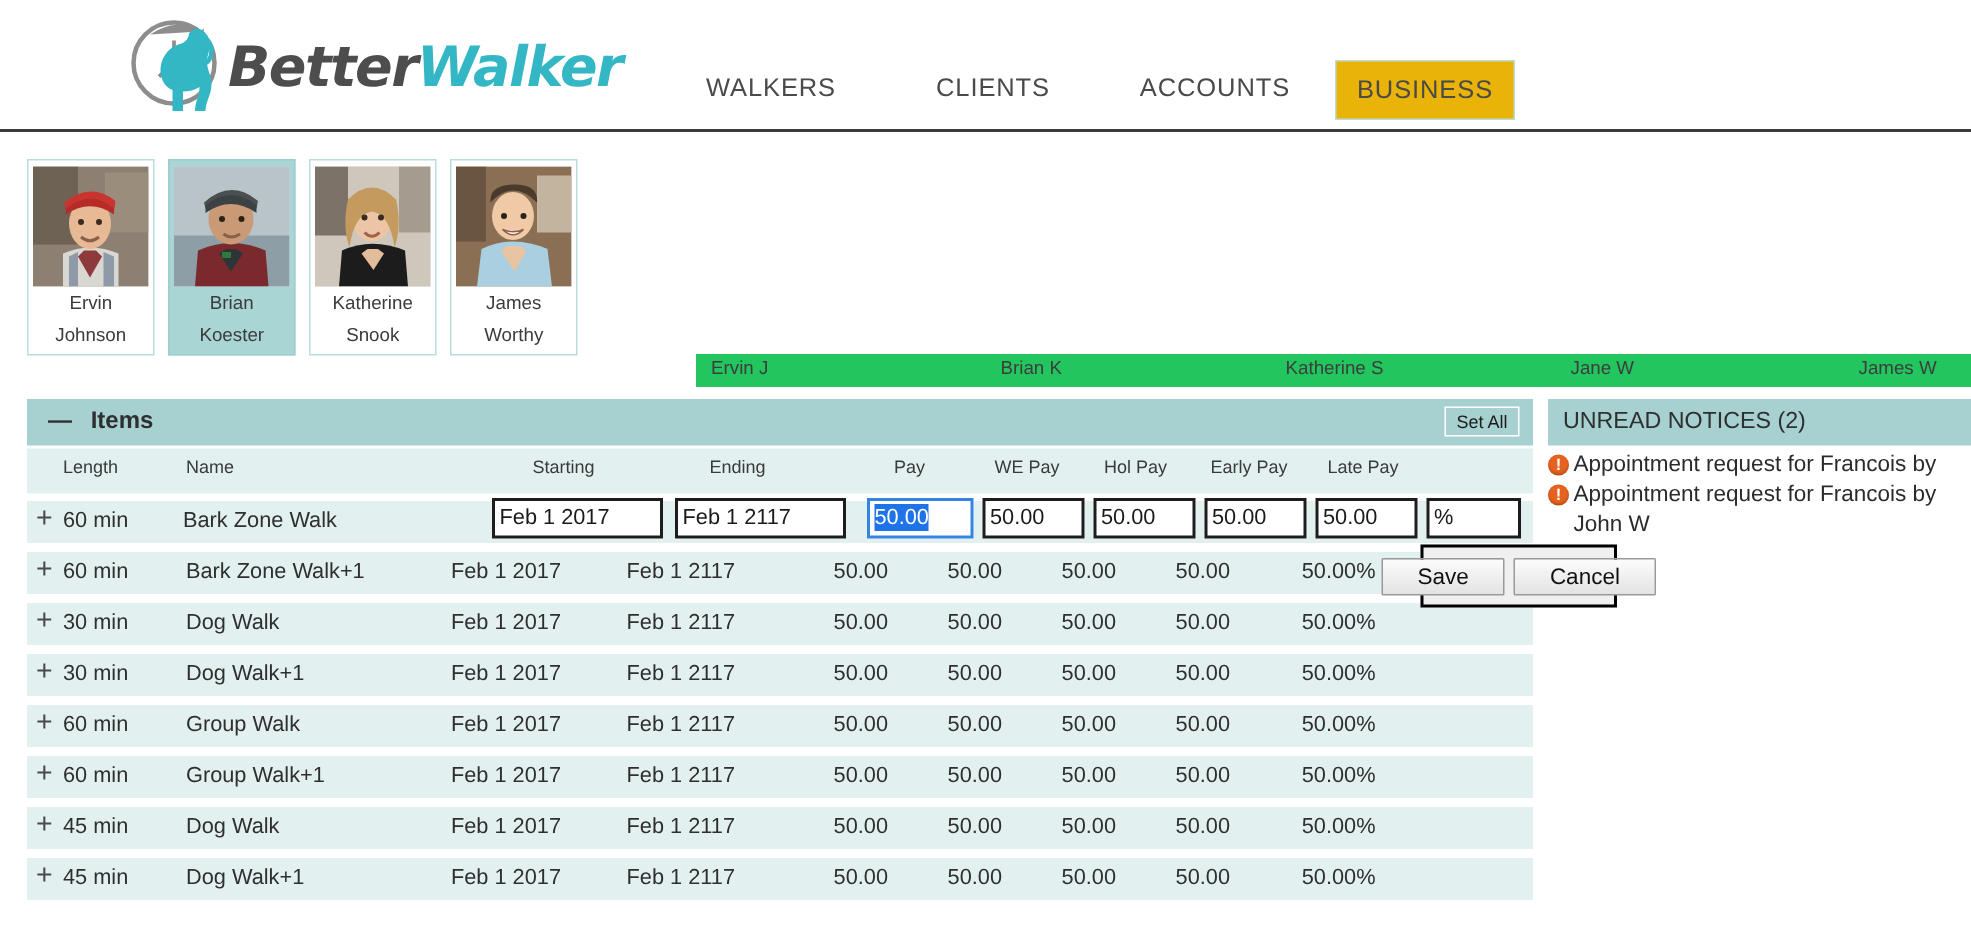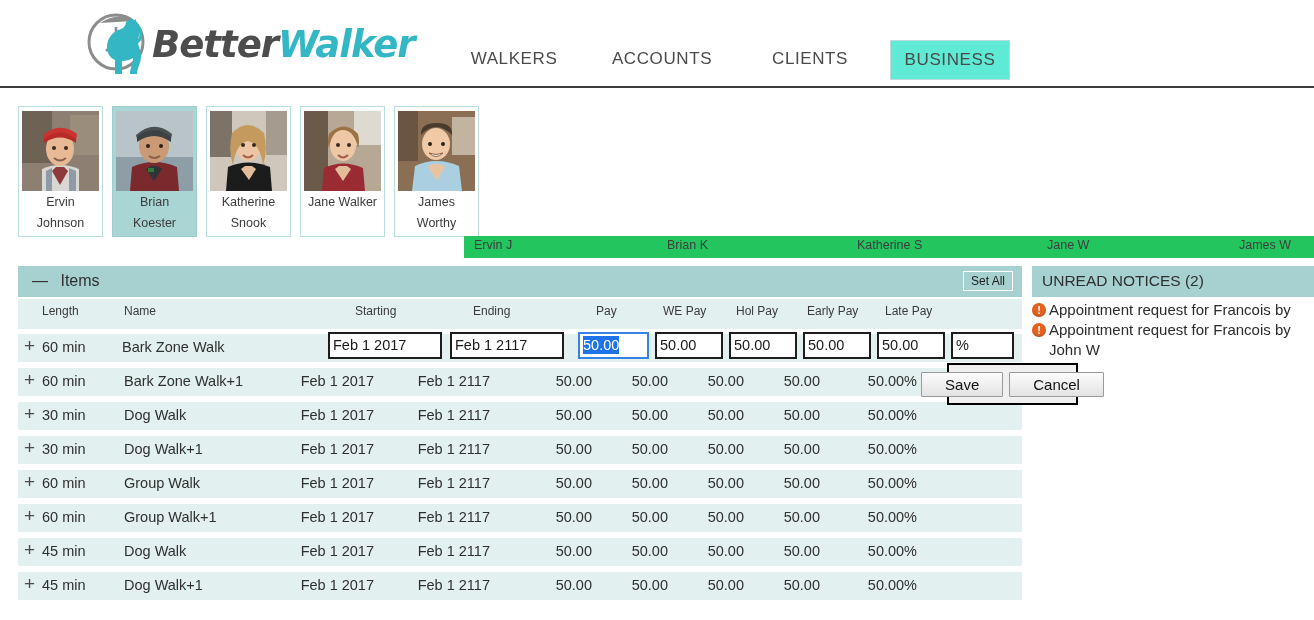--- a/index.html
+++ b/index.html
@@ -34,21 +34,21 @@
 
   .nav { position: absolute; left: 440px; top: 40px; height: 40px; display: flex; align-items: flex-start; }
   .nav-item {
     font-size: 17px; color: #4a4a4a; letter-spacing: 0.6px;
     padding: 9px 0 9px 0; margin-right: 0; cursor: pointer;
     white-space: nowrap; text-align: center;
   }
   .nav-item.plain { width: 148px; }
   .nav-item.active {
     border: 1px solid #bcdcdc; width: 118px; margin-left: 6px;
-    background: #5eead4;
+    background: #eab308;
   }
 
   
   .walkers-strip { position: absolute; left: 18px; top: 106px; display: flex; gap: 9px; }
   .walker-card {
     width: 85px; border: 1px solid #b9dcdc; background: #ffffff;
     box-sizing: border-box; padding: 4px 3px 3px 3px; text-align: center;
   }
   .walker-card.selected { background: #a9d5d5; border-color: #9ecdcd; }
   .walker-photo {
@@ -66,21 +66,21 @@
     position: absolute; top: 2px; font-size: 12.5px; color: #3d3d3d;
   }
 
   
   .items-title-bar {
     position: absolute; left: 18px; top: 266px; width: 1004px; height: 31px;
     background: #a7d1d1;
   }
   .items-title {
     position: absolute; left: 14px; top: 6px; font-size: 16px;
-    font-weight: normal; color: #2f2f2f;
+    font-weight: bold; color: #2f2f2f;
   }
   .set-all-btn {
     position: absolute; right: 9px; top: 5px;
     font-size: 12px; color: #1c1c1c; background: #a7d1d1;
     border: 1px solid #ffffff; padding: 2px 7px; cursor: pointer;
     font-family: "Liberation Sans", sans-serif;
   }
 
   .items-head {
     position: absolute; left: 18px; top: 299px; width: 1004px; height: 30px;
@@ -167,22 +167,22 @@
         <path d="M30 18 L30 33 L20 42" fill="none" stroke="#8d8d8d" stroke-width="2.5"></path>
         <path d="M14 14 q18 -12 34 -2 l-5 1 6 4 1 -7 -3 2" fill="#8d8d8d"></path>
         <path d="M44 10 c6 0 10 5 10 11 c0 4 -2 7 -2 11 c0 6 3 9 3 15 c0 7 -4 12 -4 18 l-7 0 c0 -6 3 -10 3 -16 c-3 2 -7 3 -11 3 l0 13 l-7 0 l0 -14 c-5 -2 -8 -7 -8 -13 c0 -9 6 -16 14 -18 c3 -1 5 -4 5 -7 z" fill="#34b7c4"></path>
         <ellipse cx="50" cy="25" rx="5" ry="8" fill="none" stroke="#34b7c4" stroke-width="3"></ellipse>
       </svg>
       <div class="logo-text"><span class="logo-better">Better</span><span class="logo-walker">Walker</span></div>
     </div>
 
     <nav class="nav">
       <div class="nav-item plain">WALKERS</div>
+      <div class="nav-item plain">CLIENTS</div>
       <div class="nav-item plain">ACCOUNTS</div>
-      <div class="nav-item plain">CLIENTS</div>
       <div class="nav-item active">BUSINESS</div>
     </nav>
   </div>
 
   <div class="walkers-strip">
 
     <div class="walker-card">
       <svg class="walker-photo" viewBox="0 0 77 80">
         <rect width="77" height="80" fill="#8d7f72"></rect>
         <rect x="0" y="0" width="30" height="52" fill="#6e6254"></rect>
@@ -230,36 +230,20 @@
         <ellipse cx="38" cy="34" rx="13" ry="16" fill="#ecc6a4"></ellipse>
         <path d="M22 22 q16 -16 32 0 q4 18 -1 32 q-3 -22 -15 -24 q-12 2 -15 24 q-5 -14 -1 -32 Z" fill="#c49a5e"></path>
         <ellipse cx="33" cy="34" rx="2" ry="2" fill="#3a2b20"></ellipse>
         <ellipse cx="44" cy="34" rx="2" ry="2" fill="#3a2b20"></ellipse>
         <path d="M33 44 q5 5 10 0" fill="none" stroke="#a3614d" stroke-width="2"></path>
       </svg>
       <div class="walker-name">Katherine</div>
       <div class="walker-name">Snook</div>
     </div>
 
-    <div class="walker-card">
-      <svg class="walker-photo" viewBox="0 0 77 80">
-        <rect width="77" height="80" fill="#b7a795"></rect>
-        <rect x="0" y="0" width="24" height="80" fill="#6b5a4a"></rect>
-        <rect x="50" y="0" width="27" height="34" fill="#dedad2"></rect>
-        <path d="M18 80 L20 57 q19 -9 39 0 L61 80 Z" fill="#9a2b33"></path>
-        <path d="M31 58 l8 12 l8 -12 l-4 -3 l-8 0 Z" fill="#e3bd9b"></path>
-        <ellipse cx="39" cy="34" rx="13" ry="16" fill="#eec7a6"></ellipse>
-        <path d="M25 23 q15 -15 29 0 q2 8 0 14 q-4 -18 -15 -18 q-11 0 -14 18 q-2 -6 0 -14 Z" fill="#9a7243"></path>
-        <ellipse cx="34" cy="34" rx="2" ry="2" fill="#3a2b20"></ellipse>
-        <ellipse cx="45" cy="34" rx="2" ry="2" fill="#3a2b20"></ellipse>
-        <path d="M34 44 q5 5 10 0" fill="none" stroke="#a3614d" stroke-width="2"></path>
-      </svg>
-      <div class="walker-name">Jane Walker</div>
-      <div class="walker-name"></div>
-    </div>
 
     <div class="walker-card">
       <svg class="walker-photo" viewBox="0 0 77 80">
         <rect width="77" height="80" fill="#8a6f55"></rect>
         <rect x="0" y="0" width="20" height="50" fill="#6a5540"></rect>
         <rect x="54" y="6" width="23" height="38" fill="#c3b49f"></rect>
         <path d="M14 80 L17 55 q21 -10 44 0 L64 80 Z" fill="#a9cfe0"></path>
         <path d="M30 56 l9 14 l8 -14 l-4 -3 l-9 0 Z" fill="#e8c4a3"></path>
         <ellipse cx="38" cy="33" rx="14" ry="16" fill="#f0c9a6"></ellipse>
         <path d="M23 24 q15 -16 31 0 q1 -12 -15 -12 q-17 0 -16 12 Z" fill="#4a3a2c"></path>

